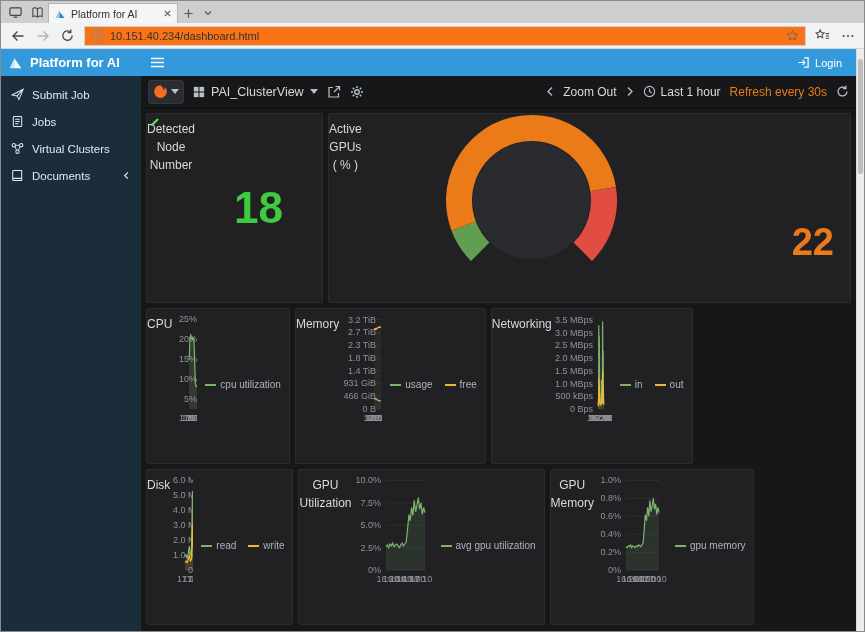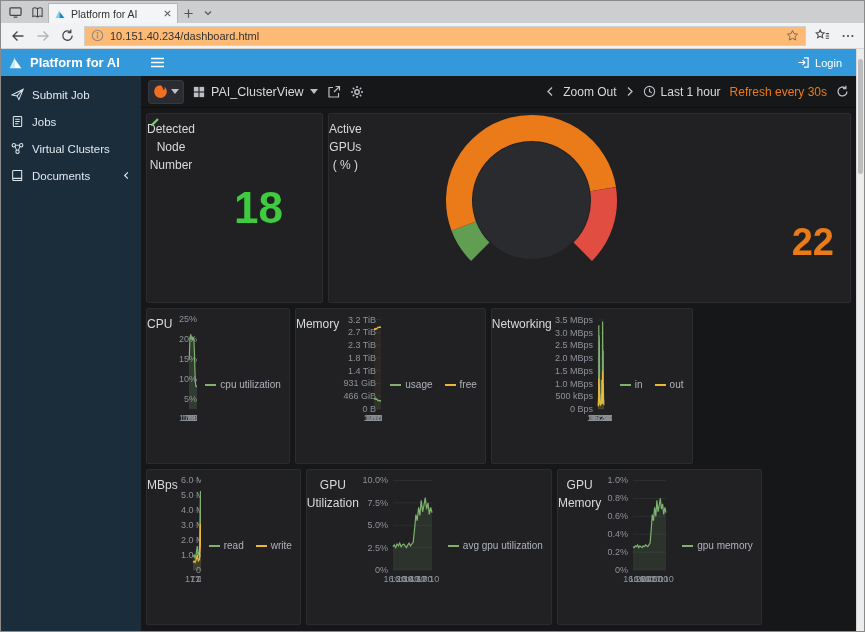--- a/index.html
+++ b/index.html
@@ -11,21 +11,21 @@
   .tabbar { flex:0 0 22px; background:#cdced0; display:flex; align-items:flex-end; padding-left:3px; }
   .tb-icon { width:22px; height:20px; display:flex; align-items:center; justify-content:center; margin-bottom:1px; }
   .tab { height:20px; width:130px; background:#f4f5f6; border:1px solid #b5b5b5; border-bottom:none;
          display:flex; align-items:center; gap:5px; padding:0 5px; font-size:10.5px; color:#333; }
   .tab-title { flex:1; white-space:nowrap; overflow:hidden; }
   .tab-btn { width:20px; height:20px; display:flex; align-items:center; justify-content:center; }
 
   .addressbar { flex:0 0 26px; background:#f1f2f3; border-bottom:1px solid #d5d5d5;
                 display:flex; align-items:center; padding:0 4px; }
   .nav-btn { width:25px; height:22px; display:flex; align-items:center; justify-content:center; }
-  .urlbox { flex:1; height:20px; background:#fdba74; border:1px solid #d0d0d0; margin:0 4px;
+  .urlbox { flex:1; height:20px; background:#f97316; border:1px solid #d0d0d0; margin:0 4px;
             display:flex; align-items:center; gap:6px; padding:0 6px; font-size:11px; color:#333; }
   .url-text { flex:1; white-space:nowrap; overflow:hidden; }
 
   
   .app-header { flex:0 0 27px; display:flex; align-items:center; color:#fff; background:#3499db; }
   .brand { flex:0 0 140px; display:flex; align-items:center; gap:6px; padding-left:6px;
            font-weight:bold; font-size:13px; }
   .hamburger { margin-left:9px; display:flex; }
   .login { margin-left:auto; margin-right:22px; display:flex; align-items:center; gap:5px; font-size:11px; }
 
@@ -451,21 +451,21 @@
               </div>
             <div class="legend">
                 <span class="lg-item"><i style="background: rgb(126, 178, 109);"></i>in</span>
                 <span class="lg-item"><i style="background: rgb(234, 184, 57);"></i>out</span>
               </div>
           </div>
         </div>
 
         <div class="row row3">
           <div class="panel">
-            <div class="panel-header"><span class="panel-title">MBps</span></div>
+            <div class="panel-header"><span class="panel-title">Disk</span></div>
             <div class="chart">
                 <svg width="23" height="116" class="chartsvg">
                   <line x1="46" x2="15" y1="10.476190476190471" y2="10.476190476190471" class="grid"></line>
                   <text x="41" y="13.476190476190471" class="tick ty">6.0 MBps</text>
                   <line x1="46" x2="15" y1="25.396825396825392" y2="25.396825396825392" class="grid"></line>
                   <text x="41" y="28.396825396825392" class="tick ty">5.0 MBps</text>
                   <line x1="46" x2="15" y1="40.31746031746032" y2="40.31746031746032" class="grid"></line>
                   <text x="41" y="43.31746031746032" class="tick ty">4.0 MBps</text>
                   <line x1="46" x2="15" y1="55.23809523809523" y2="55.23809523809523" class="grid"></line>
                   <text x="41" y="58.23809523809523" class="tick ty">3.0 MBps</text>

